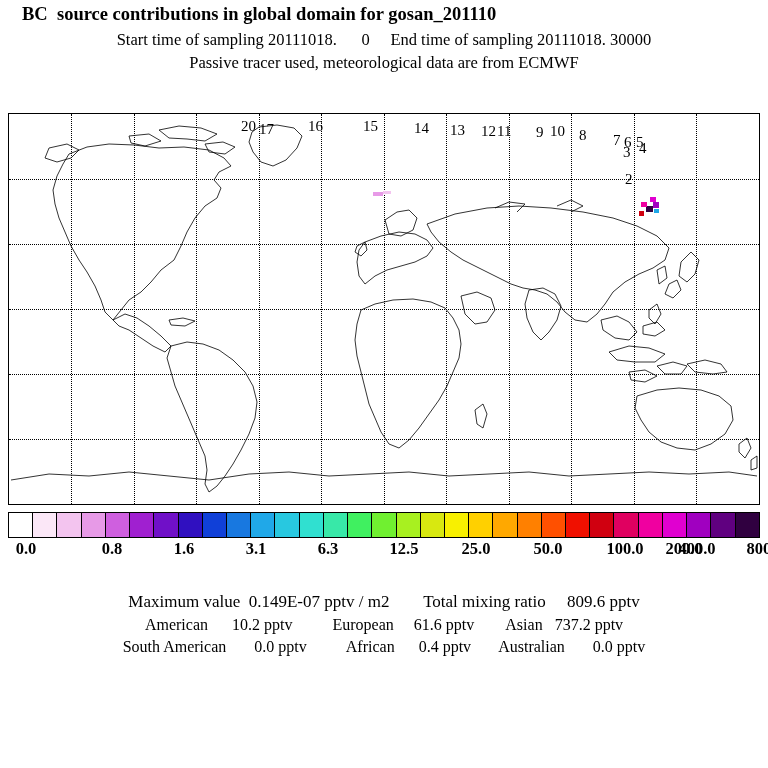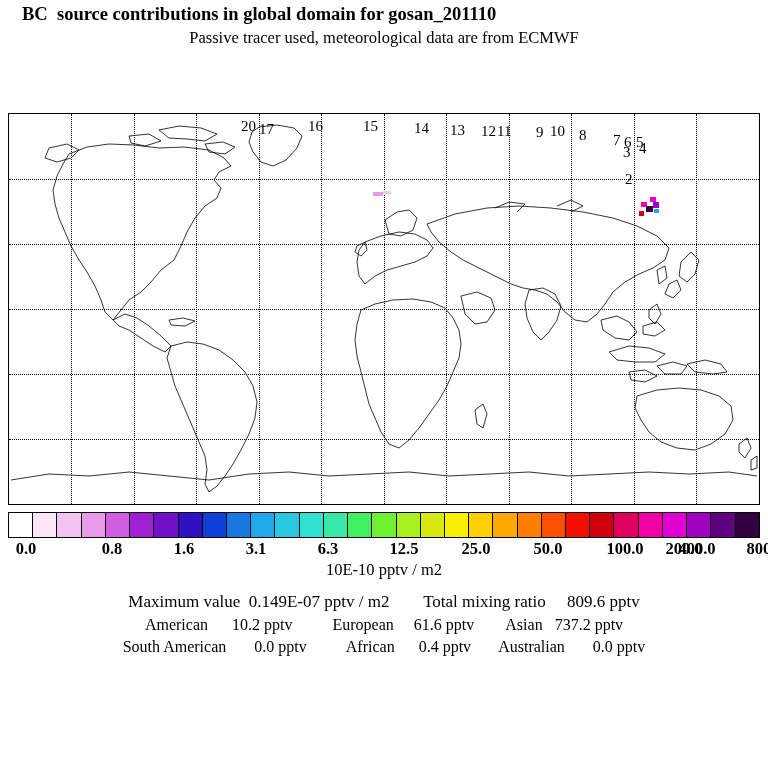--- a/index.html
+++ b/index.html
@@ -148,20 +148,21 @@
     margin-top: 4px;
   }
 </style>
 </head>
 <body>
 
 <div class="page">
 
   <div class="header">
     <div class="title">BC  source contributions in global domain for gosan_201110</div>
+    <div class="hdr-line l2">Start time of sampling 20111018.      0     End time of sampling 20111018. 30000</div>
     <div class="hdr-line">Passive tracer used, meteorological data are from ECMWF</div>
   </div>
 
   <div class="map-wrap">
     <div class="map-inner">
 
       <div class="grid-v" style="left:62px"></div>
       <div class="grid-v" style="left:125px"></div>
       <div class="grid-v" style="left:187px"></div>
       <div class="grid-v" style="left:250px"></div>
@@ -334,21 +335,20 @@
       <span style="left:248px">3.1</span>
       <span style="left:320px">6.3</span>
       <span style="left:396px">12.5</span>
       <span style="left:468px">25.0</span>
       <span style="left:540px">50.0</span>
       <span style="left:617px">100.0</span>
       <span style="left:676px">200.0</span>
       <span style="left:689px">400.0</span>
       <span style="left:757px">800.0</span>
     </div>
-    <div class="cbar-unit">10E-10 pptv / m2</div>
   </div>
 
   <div class="footer">
     <div class="f-line1">Maximum value  0.149E-07 pptv / m2        Total mixing ratio     809.6 pptv</div>
     <div class="f-line2">American      10.2 pptv          European     61.6 pptv        Asian   737.2 pptv</div>
     <div class="f-line3">South American       0.0 pptv          African      0.4 pptv       Australian       0.0 pptv</div>
   </div>
 
 </div>
 

